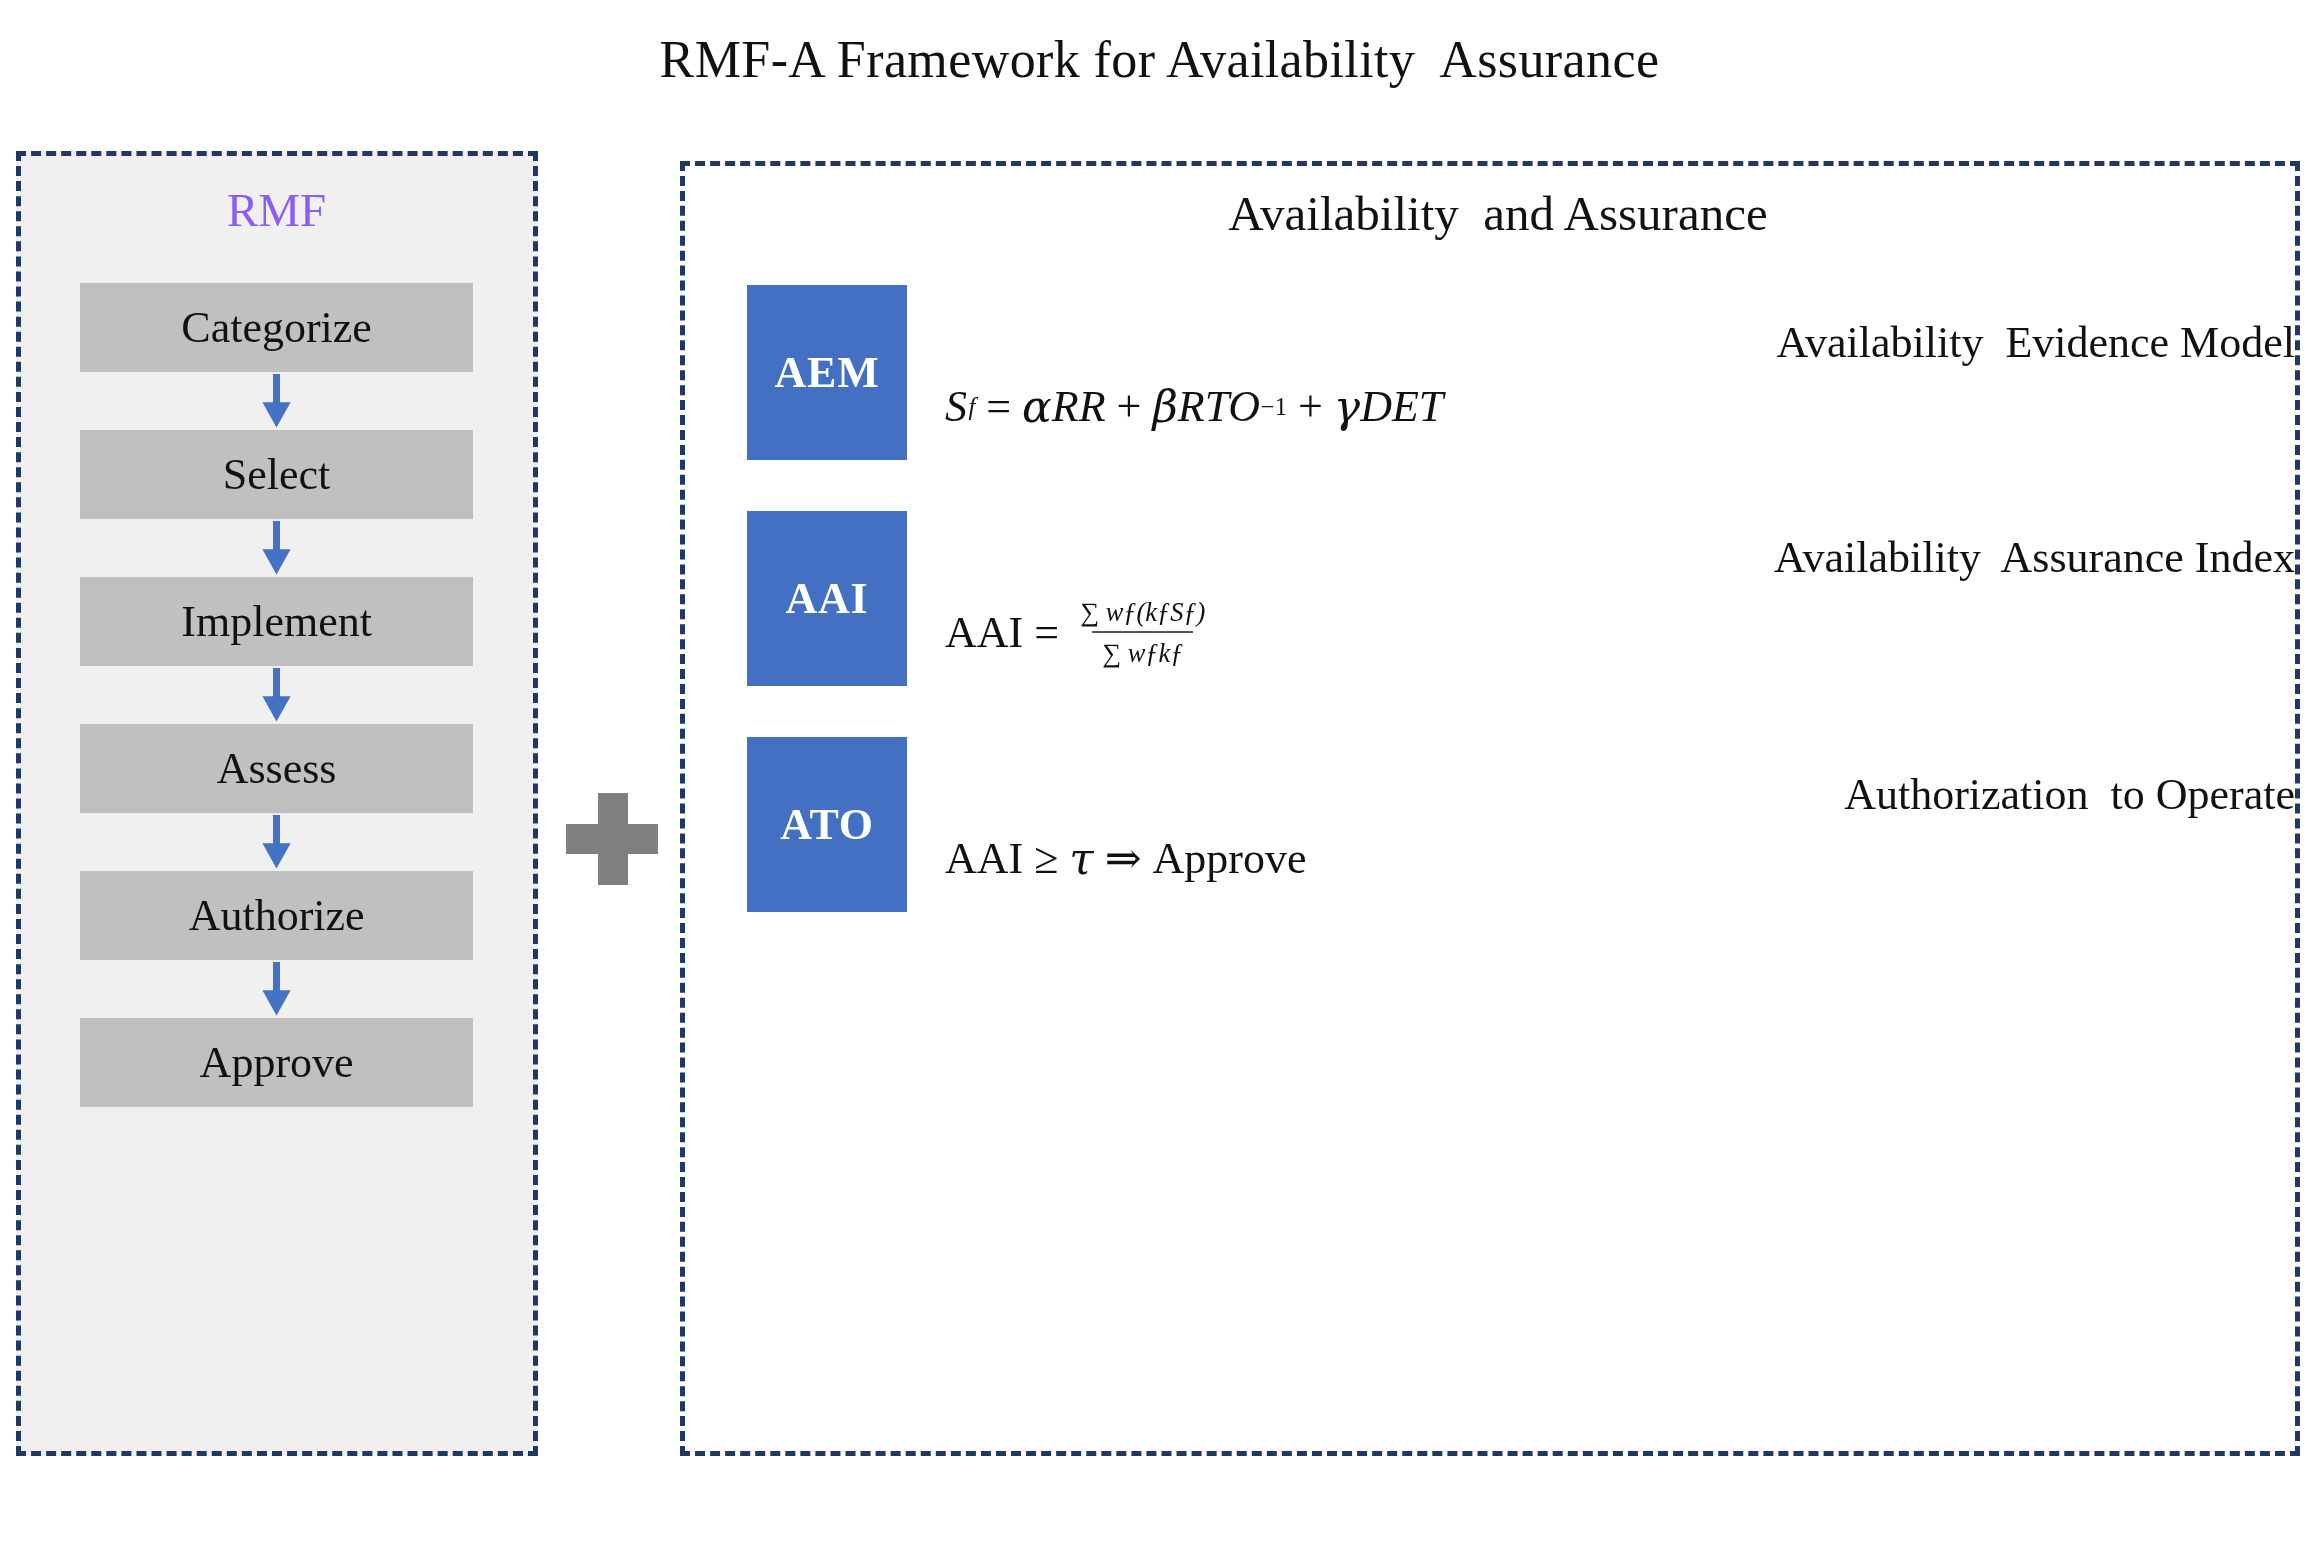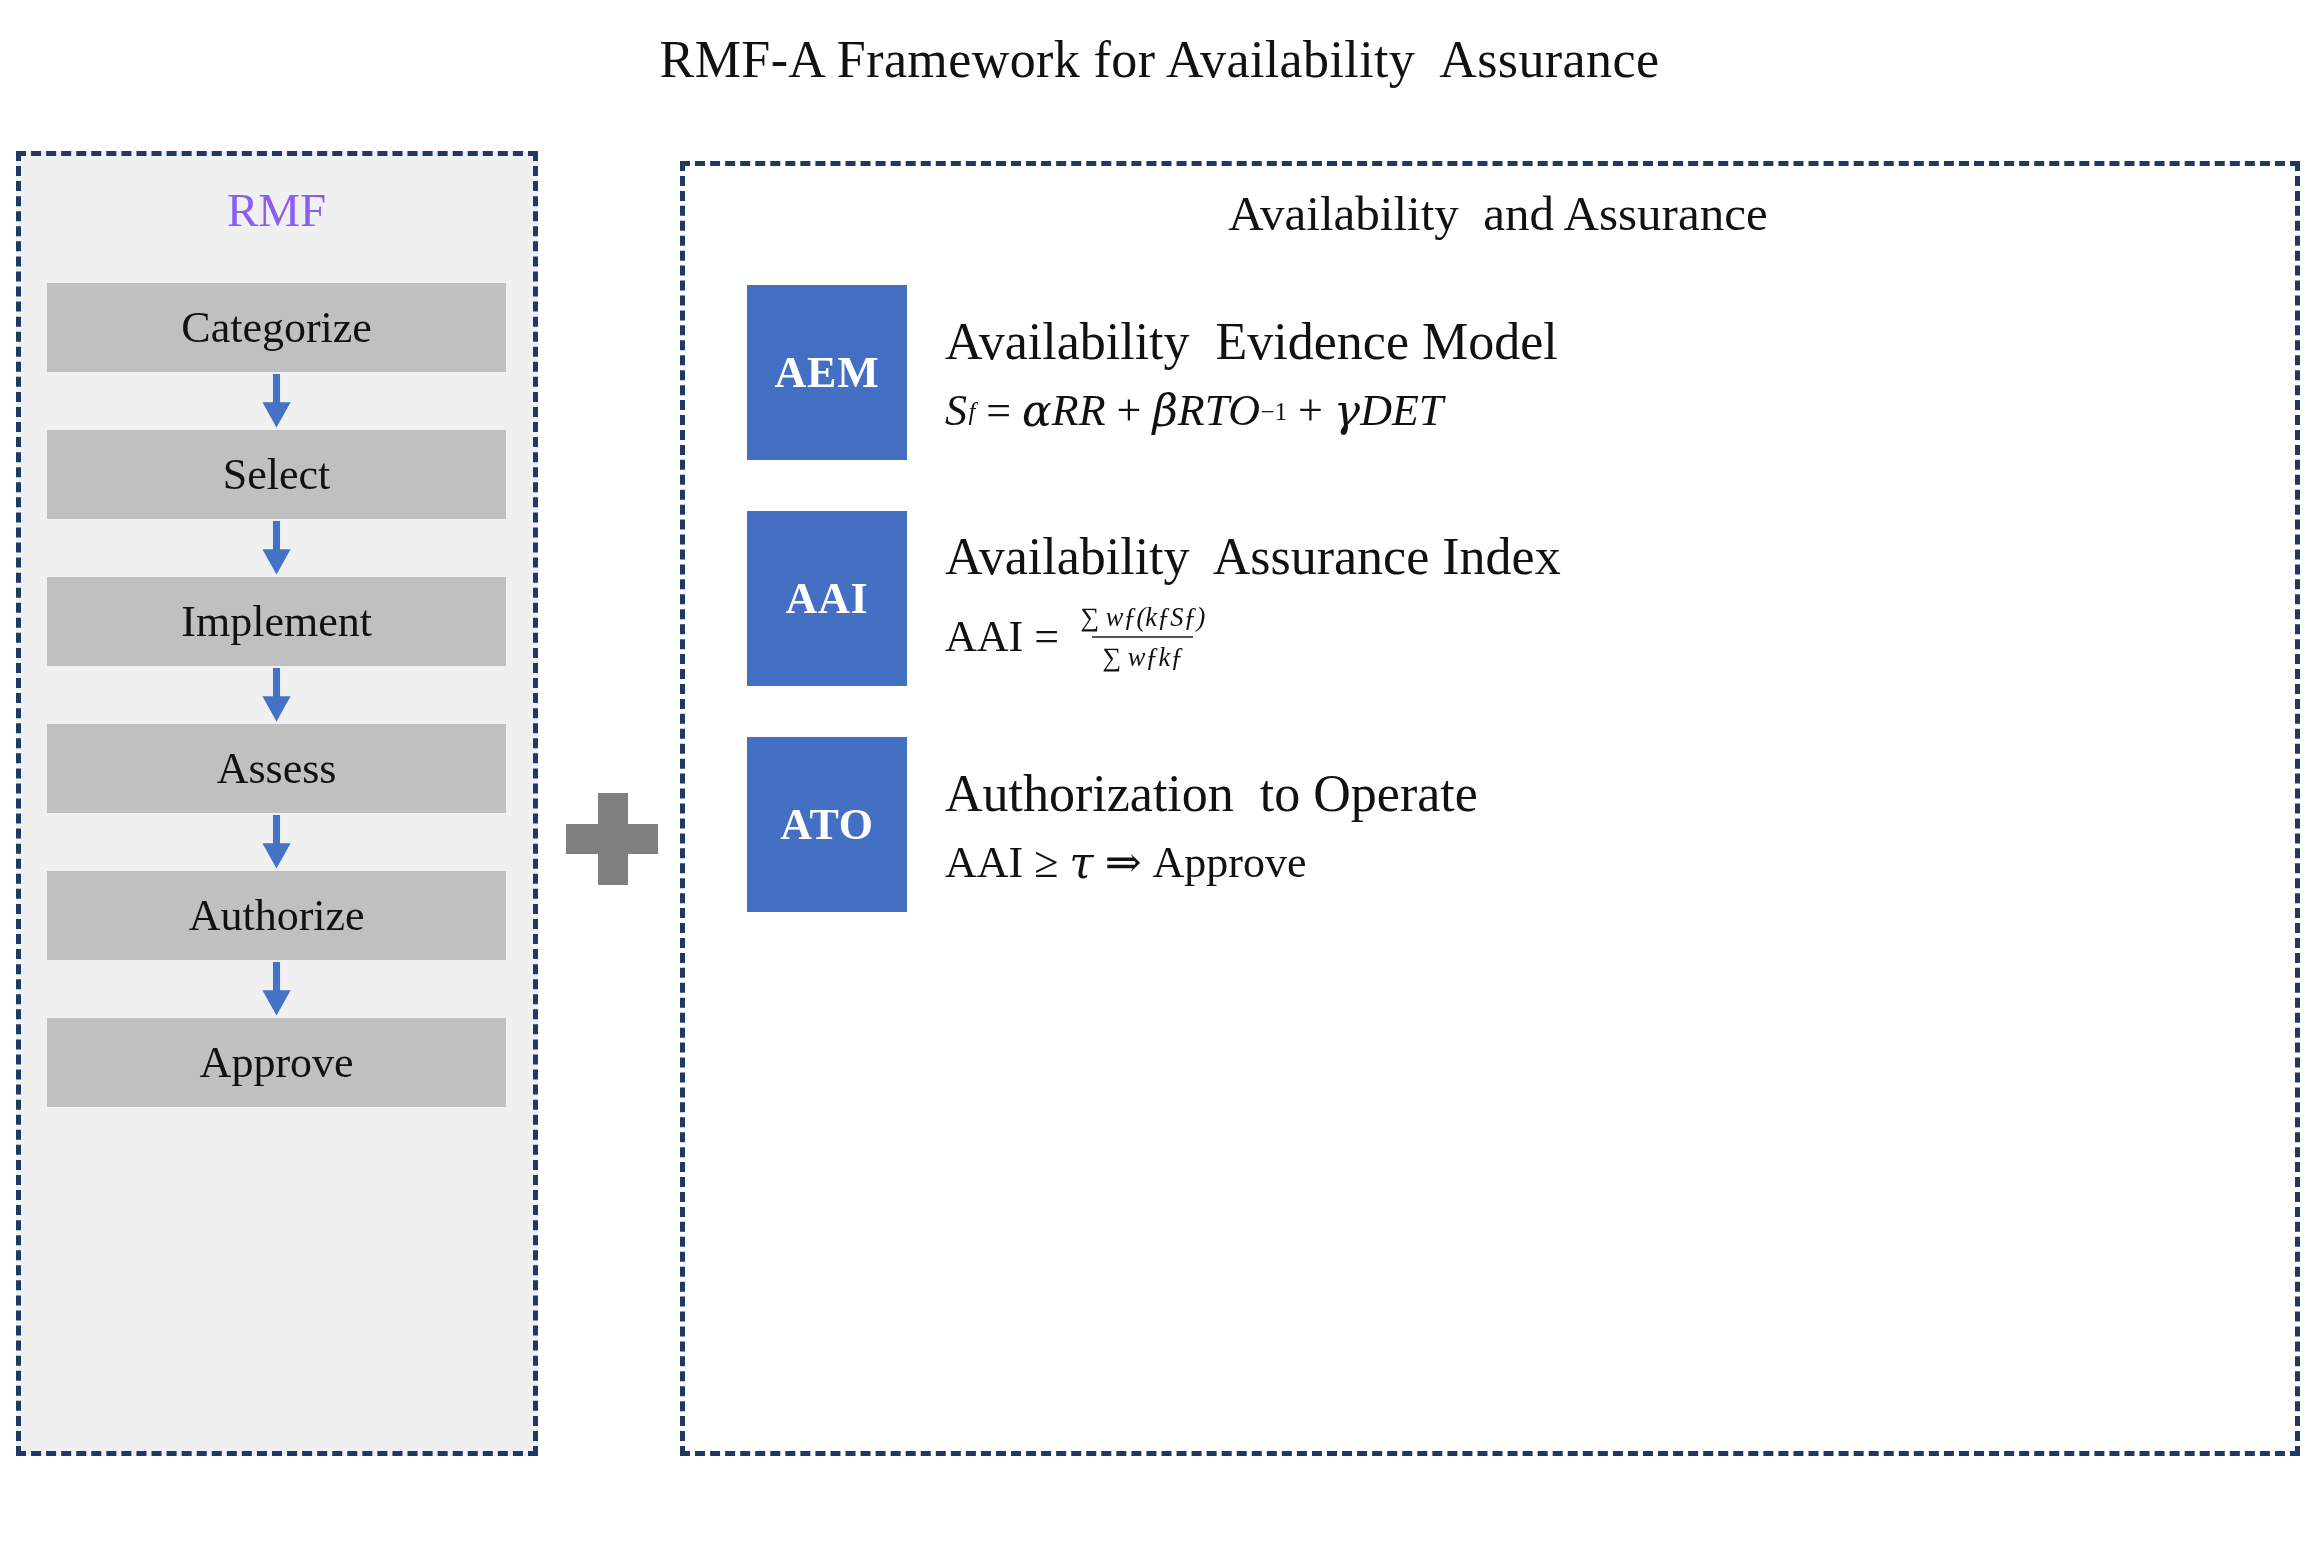--- a/index.html
+++ b/index.html
@@ -56,21 +56,21 @@
   #rmf-steps {
     position: absolute;
     left: 0;
     top: 127px;
     width: 100%;
     display: flex;
     flex-direction: column;
     align-items: center;
   }
   .rmf-step {
-    width: 459px;
+    width: 393px;
     height: 89px;
     background: #c0c0c0;
     display: flex;
     align-items: center;
     justify-content: center;
     font-size: 44px;
     line-height: 1;
     color: #111111;
   }
   .rmf-arrow {
@@ -156,25 +156,26 @@
   }
   .module-body {
     flex: 1 1 auto;
     padding-left: 38px;
     padding-top: 4.2px;
     display: flex;
     flex-direction: column;
     justify-content: center;
   }
   .module-title {
-    font-size: 52px;
+    font-size: 44px;
     line-height: 1.12;
     color: #111111;
     white-space: pre;
     margin-bottom: 15.6px;
+    text-align: right;
   }
   .module-formula {
     font-size: 44px;
     line-height: 1.1;
     color: #111111;
     display: flex;
     align-items: center;
     white-space: pre;
   }
   .module-formula .it {

